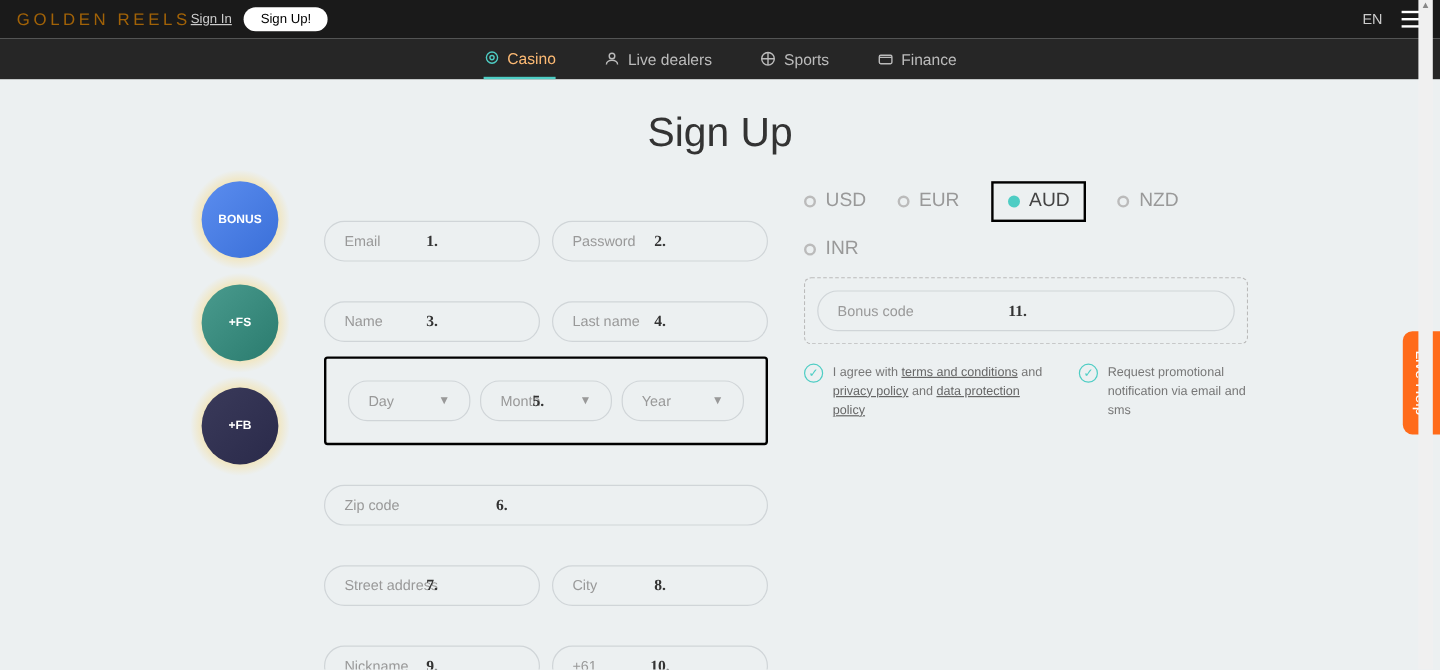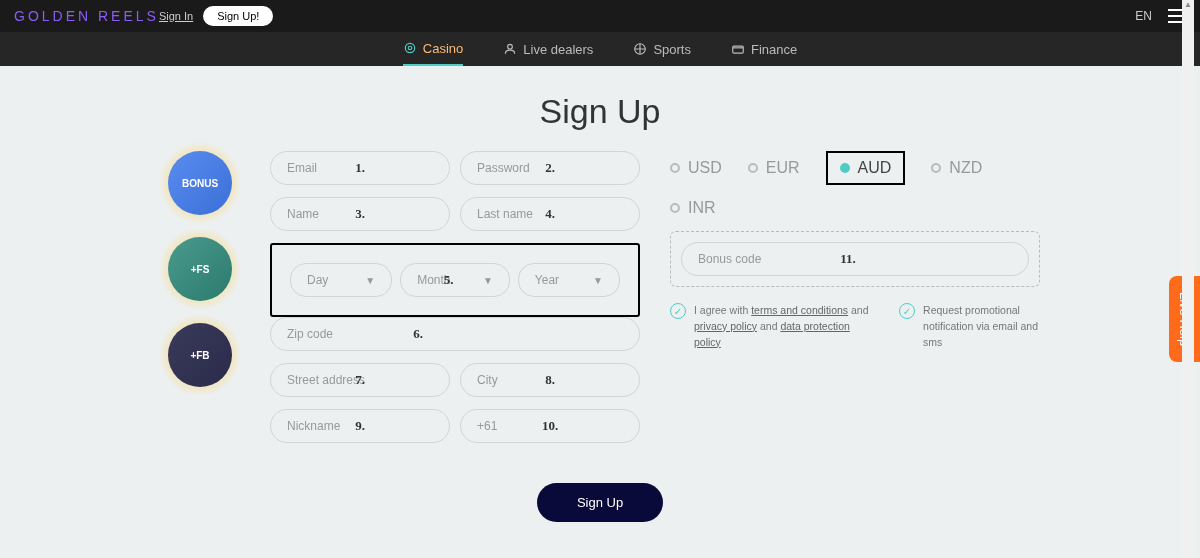--- a/index.html
+++ b/index.html
@@ -1,19 +1,19 @@
 <!DOCTYPE html>
 <html><head>
 <meta charset="utf-8">
 <style>
   * { box-sizing: border-box; margin: 0; padding: 0; }
   body { font-family: Arial, sans-serif; background: #ecf0f1; color: #333; width: 1200px; height: 558px; overflow: hidden; position: relative; }
   
   .topbar { background: #1a1a1a; height: 32px; display: flex; align-items: center; padding: 0 14px; }
-  .logo { color: #8b5cf6; font-weight: 400; letter-spacing: 3px; font-size: 14px; }
+  .logo { color: #a16207; font-weight: 400; letter-spacing: 3px; font-size: 14px; }
   .signin { color: #ccc; font-size: 11px; text-decoration: underline; cursor: pointer; }
   .signup-pill { background: #fff; color: #000; border-radius: 14px; padding: 4px 14px; font-size: 11px; margin-left: 10px; cursor: pointer; }
   .top-right { margin-left: auto; display: flex; align-items: center; gap: 16px; }
   .lang { color: #ccc; font-size: 12px; }
   .hamburger { width: 18px; height: 14px; display: flex; flex-direction: column; justify-content: space-between; cursor: pointer; }
   .hamburger span { height: 2px; background: #fff; }
   
   .navbar { background: #262626; height: 34px; display: flex; justify-content: center; align-items: center; gap: 40px; }
   .nav-item { color: #bbb; font-size: 13px; display: flex; align-items: center; gap: 6px; cursor: pointer; padding: 8px 0; }
   .nav-item.active { color: #fdba74; border-bottom: 2px solid #4ecdc4; }
@@ -29,21 +29,21 @@
   .badge { width: 64px; height: 64px; border-radius: 50%; margin: 0 auto 22px; position: relative; }
   .badge::before { content:""; position:absolute; inset:-10px; border-radius:50%; background: radial-gradient(circle, rgba(255,200,50,0.6) 30%, transparent 70%); z-index:-1; }
   .badge1 { background: linear-gradient(135deg, #5b8def, #3a6fd8); }
   .badge2 { background: linear-gradient(135deg, #4a9b8e, #2a7b6e); }
   .badge3 { background: linear-gradient(135deg, #3a3a5a, #2a2a4a); }
   .badge-txt { position:absolute; top:50%; left:50%; transform:translate(-50%,-50%); color:#fff; font-size:10px; font-weight:bold; }
   
   .left-col { width: 370px; }
   .right-col { width: 370px; }
   
-  .row { display: flex; gap: 10px; margin-bottom: 12px; }
+  .row { display: flex; gap: 10px; margin-bottom: 12px; margin-top: 33px; }
   .input-pill { flex: 1; height: 34px; border: 1px solid #d0d5d8; border-radius: 18px; padding: 0 16px; display: flex; align-items: center; background: transparent; position: relative; }
   .input-pill .ph { color: #999; font-size: 12px; }
   .input-pill .num { position: absolute; left: 50%; transform: translateX(-50%); font-weight: bold; font-size: 13px; font-family: "Times New Roman", serif; }
   .input-pill .chev { margin-left: auto; color: #999; font-size: 10px; }
   
   .dob-box { border: 2px solid #000; padding: 18px; border-radius: 3px; display: flex; gap: 8px; }
   .dob-box .input-pill { border-radius: 16px; }
   
   .currency-row { display: flex; gap: 26px; margin-bottom: 14px; align-items: center; flex-wrap: wrap; }
   .cur { display: flex; align-items: center; gap: 8px; font-size: 16px; color: #999; cursor: pointer; }

